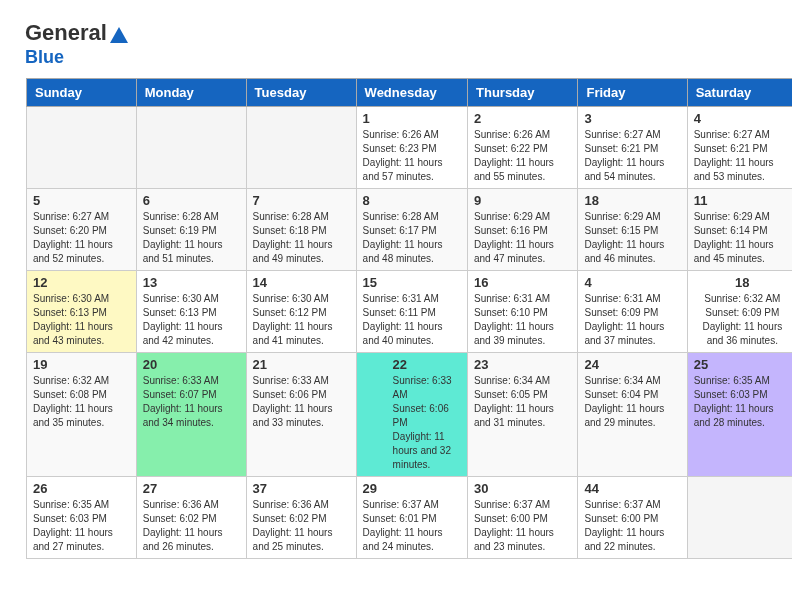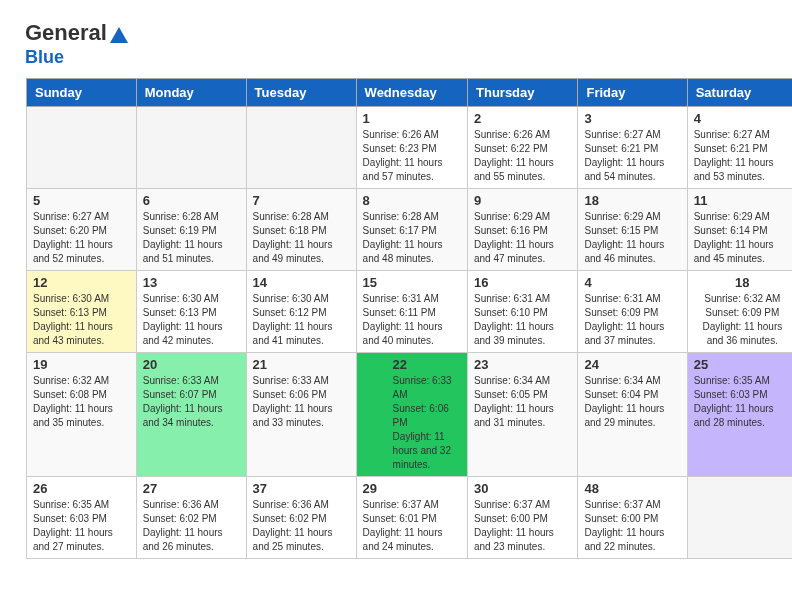--- a/index.html
+++ b/index.html
@@ -230,21 +230,21 @@
           <div class="day-info" style="white-space: pre-line;">Sunrise: 6:33 AM
 Sunset: 6:07 PM
 Daylight: 11 hours and 34 minutes.</div>
         </td>
         <td style="background: rgb(249, 249, 249);">
           <div class="day-number">21</div>
           <div class="day-info" style="white-space: pre-line;">Sunrise: 6:33 AM
 Sunset: 6:06 PM
 Daylight: 11 hours and 33 minutes.</div>
         </td>
-        <td style="background: #22c55e; padding-left: 36px;">
+        <td style="background: #5eead4; padding-left: 36px;">
           <div class="day-number">22</div>
           <div class="day-info" style="white-space: pre-line;">Sunrise: 6:33 AM
 Sunset: 6:06 PM
 Daylight: 11 hours and 32 minutes.</div>
         </td>
         <td style="background: rgb(249, 249, 249);">
           <div class="day-number">23</div>
           <div class="day-info" style="white-space: pre-line;">Sunrise: 6:34 AM
 Sunset: 6:05 PM
 Daylight: 11 hours and 31 minutes.</div>
@@ -287,21 +287,21 @@
 Sunset: 6:01 PM
 Daylight: 11 hours and 24 minutes.</div>
         </td>
         <td style="background: rgb(255, 255, 255);">
           <div class="day-number">30</div>
           <div class="day-info" style="white-space: pre-line;">Sunrise: 6:37 AM
 Sunset: 6:00 PM
 Daylight: 11 hours and 23 minutes.</div>
         </td>
         <td style="background: rgb(255, 255, 255);">
-          <div class="day-number">48</div>
+          <div class="day-number">44</div>
           <div class="day-info" style="white-space: pre-line;">Sunrise: 6:37 AM
 Sunset: 6:00 PM
 Daylight: 11 hours and 22 minutes.</div>
         </td>
         <td class="empty" style="background: rgb(245, 245, 245);"></td>
       </tr>
     </tbody>
 </table>
 
 </body></html>

